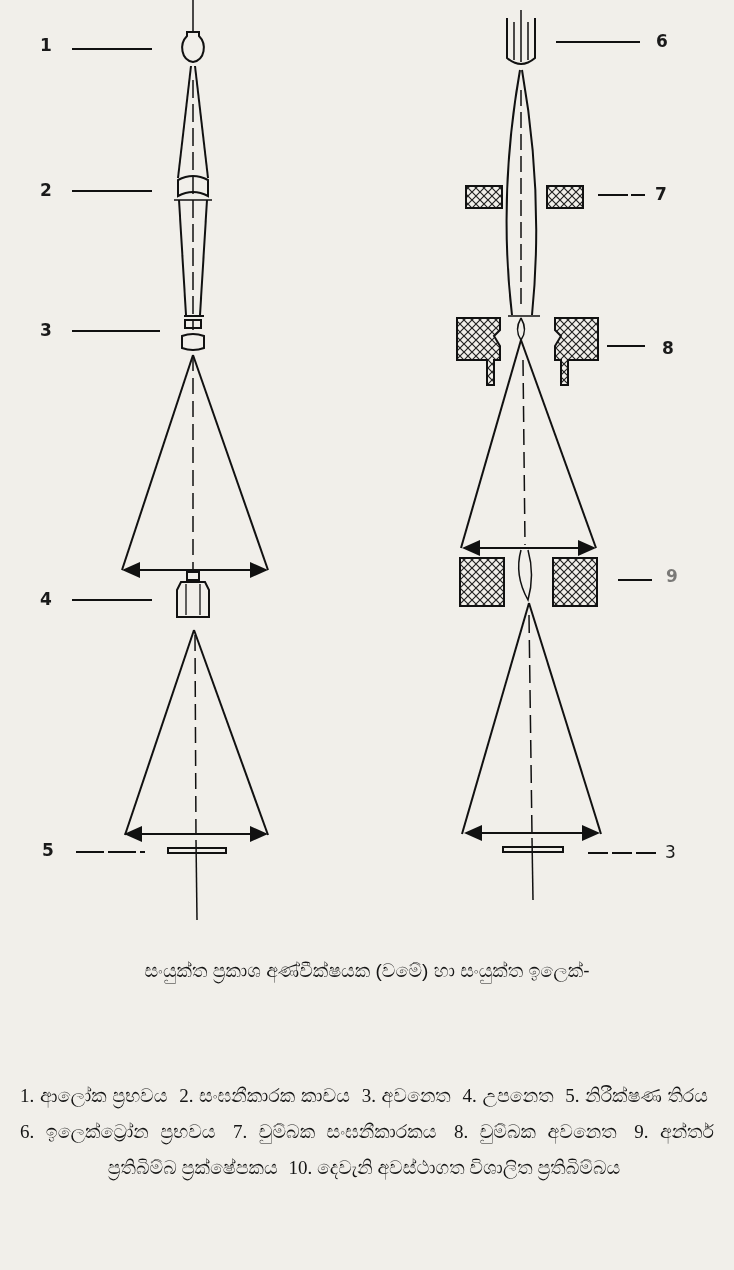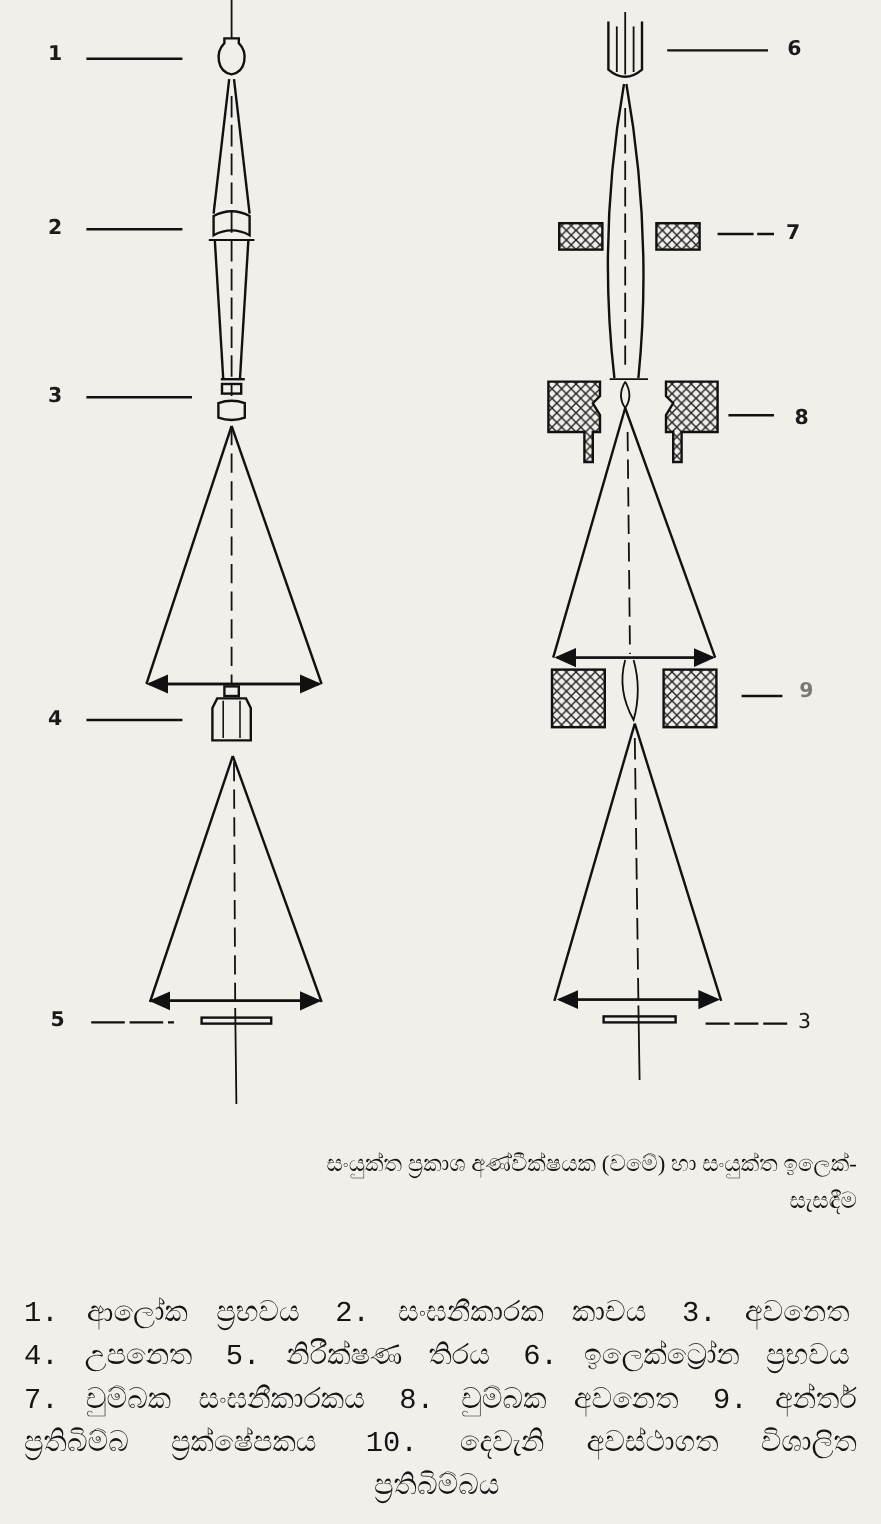--- a/index.html
+++ b/index.html
@@ -1,20 +1,20 @@
 <!DOCTYPE html>
 <html><head>
 <meta charset="utf-8">
 <style>
   html,body{margin:0;padding:0;}
   body{width:734px;height:1270px;background:#f1efea;overflow:hidden;position:relative;font-family:"DejaVu Sans",sans-serif;color:#1a1a1a;}
   #diagram{position:absolute;left:0;top:0;width:734px;height:940px;}
   .lbl{position:absolute;font-family:"DejaVu Sans",sans-serif;font-weight:bold;font-size:17px;color:#1a1a1a;}
-  #caption{position:absolute;left:20px;top:955px;width:694px;text-align:right;font-family:Liberation Serif, serif;font-size:19px;line-height:31px;color:#151515;}
-  #legend{position:absolute;left:20px;top:1078px;width:694px;text-align:justify;text-align-last:center;font-family:Liberation Mono, monospace;font-size:24px;line-height:36px;color:#151515;}
+  #caption{position:absolute;left:20px;top:955px;width:694px;text-align:center;font-family:Liberation Sans, sans-serif;font-size:19px;line-height:31px;color:#151515;}
+  #legend{position:absolute;left:20px;top:1078px;width:694px;text-align:justify;text-align-last:center;font-family:Liberation Serif, serif;font-size:19px;line-height:36px;color:#151515;}
   #legend span{white-space:nowrap;margin-right:6px;}
 </style>
 </head>
 <body>
 
 <div id="diagram">
   <svg width="734" height="940" viewBox="0 0 734 940">
     <defs>
       <pattern id="hatch" width="8" height="8" patternUnits="userSpaceOnUse">
         <path d="M0,0 L8,8 M8,0 L0,8" stroke="#222" stroke-width="1.2"></path>
@@ -125,21 +125,20 @@
   <span class="lbl" style="left:42px;top:840px;">5</span>
   <span class="lbl" style="left:656px;top:31px;">6</span>
   <span class="lbl" style="left:655px;top:184px;">7</span>
   <span class="lbl" style="left:662px;top:338px;">8</span>
   <span class="lbl" style="left:666px;top:566px;opacity:0.55;">9</span>
   <span class="lbl" style="left:665px;top:842px;font-weight:normal;">3</span>
 </div>
 
 <div id="caption">
   <div>සංයුක්ත ප්‍රකාශ අණ්වීක්ෂයක (වමේ) හා සංයුක්ත ඉලෙක්-</div>
-  <div>සැසඳීම</div>
 </div>
 
 <div id="legend">
   <span>1. ආලෝක ප්‍රභවය</span>
   <span>2. සංඝනීකාරක කාචය</span>
   <span>3. අවනෙත</span>
   <span>4. උපනෙත</span>
   <span>5. නිරීක්ෂණ තිරය</span>
   <span>6. ඉලෙක්ට්‍රෝන ප්‍රභවය</span>
   <span>7. චුම්බක සංඝනීකාරකය</span>

